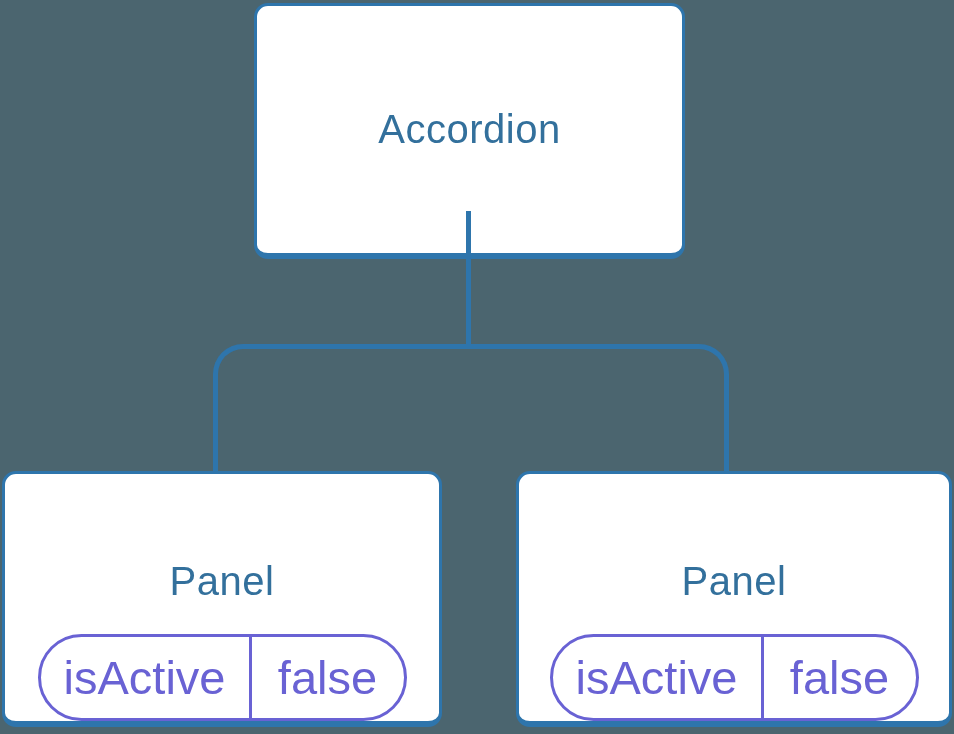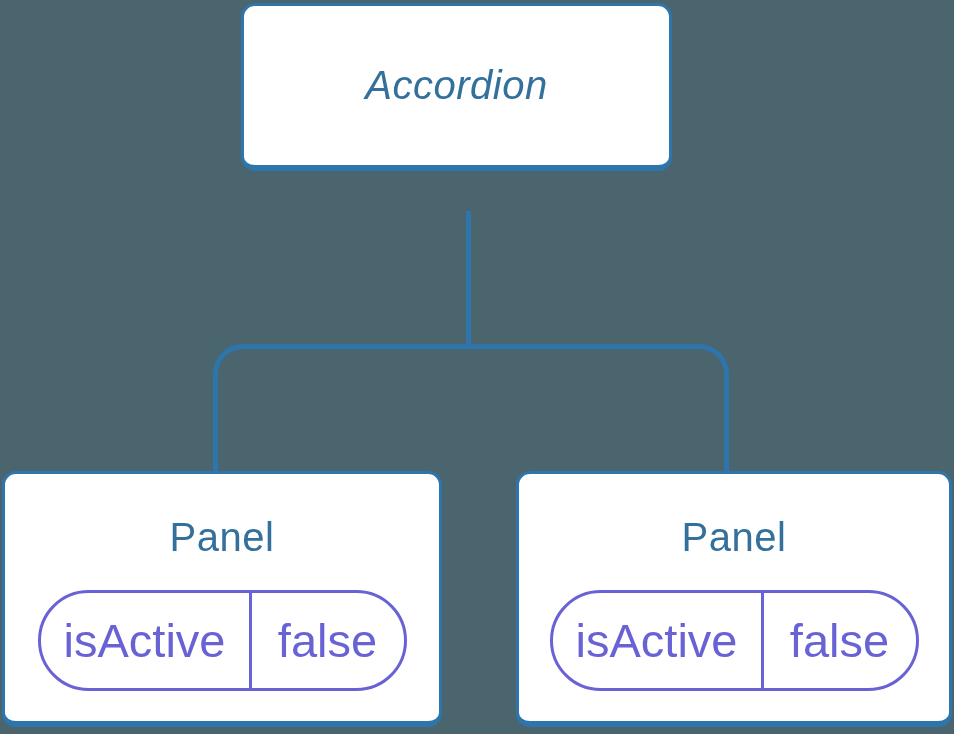--- a/index.html
+++ b/index.html
@@ -20,28 +20,27 @@
   
   .node {
     position: absolute;
     background: #ffffff;
     border: 3px solid #2e75ac;
     border-bottom-width: 6px;
     border-radius: 14px;
   }
 
   .node-root {
-    left: 241px;
+    left: 254px;
     top: 3px;
     width: 431px;
-    height: 168px;
+    height: 256px;
     display: flex;
     align-items: center;
     justify-content: center;
-    font-style: italic;
   }
 
   .node-title {
     color: #33709c;
     font-size: 40px;
     font-weight: 500;
     letter-spacing: 0.5px;
   }
 
   .node-panel {
@@ -52,20 +51,21 @@
     flex-direction: column;
     align-items: center;
     padding-top: 40px;
   }
   .node-panel.left  { left: 2px; }
   .node-panel.right { left: 516px; width: 436px; }
 
   .node-panel .node-title {
     line-height: 46px;
     margin-bottom: 30px;
+    margin-top: 44px;
   }
 
   
   .connector-stem {
     position: absolute;
     left: 466px;
     top: 211px;
     width: 5px;
     height: 138px;
     background: #2e75ac;

